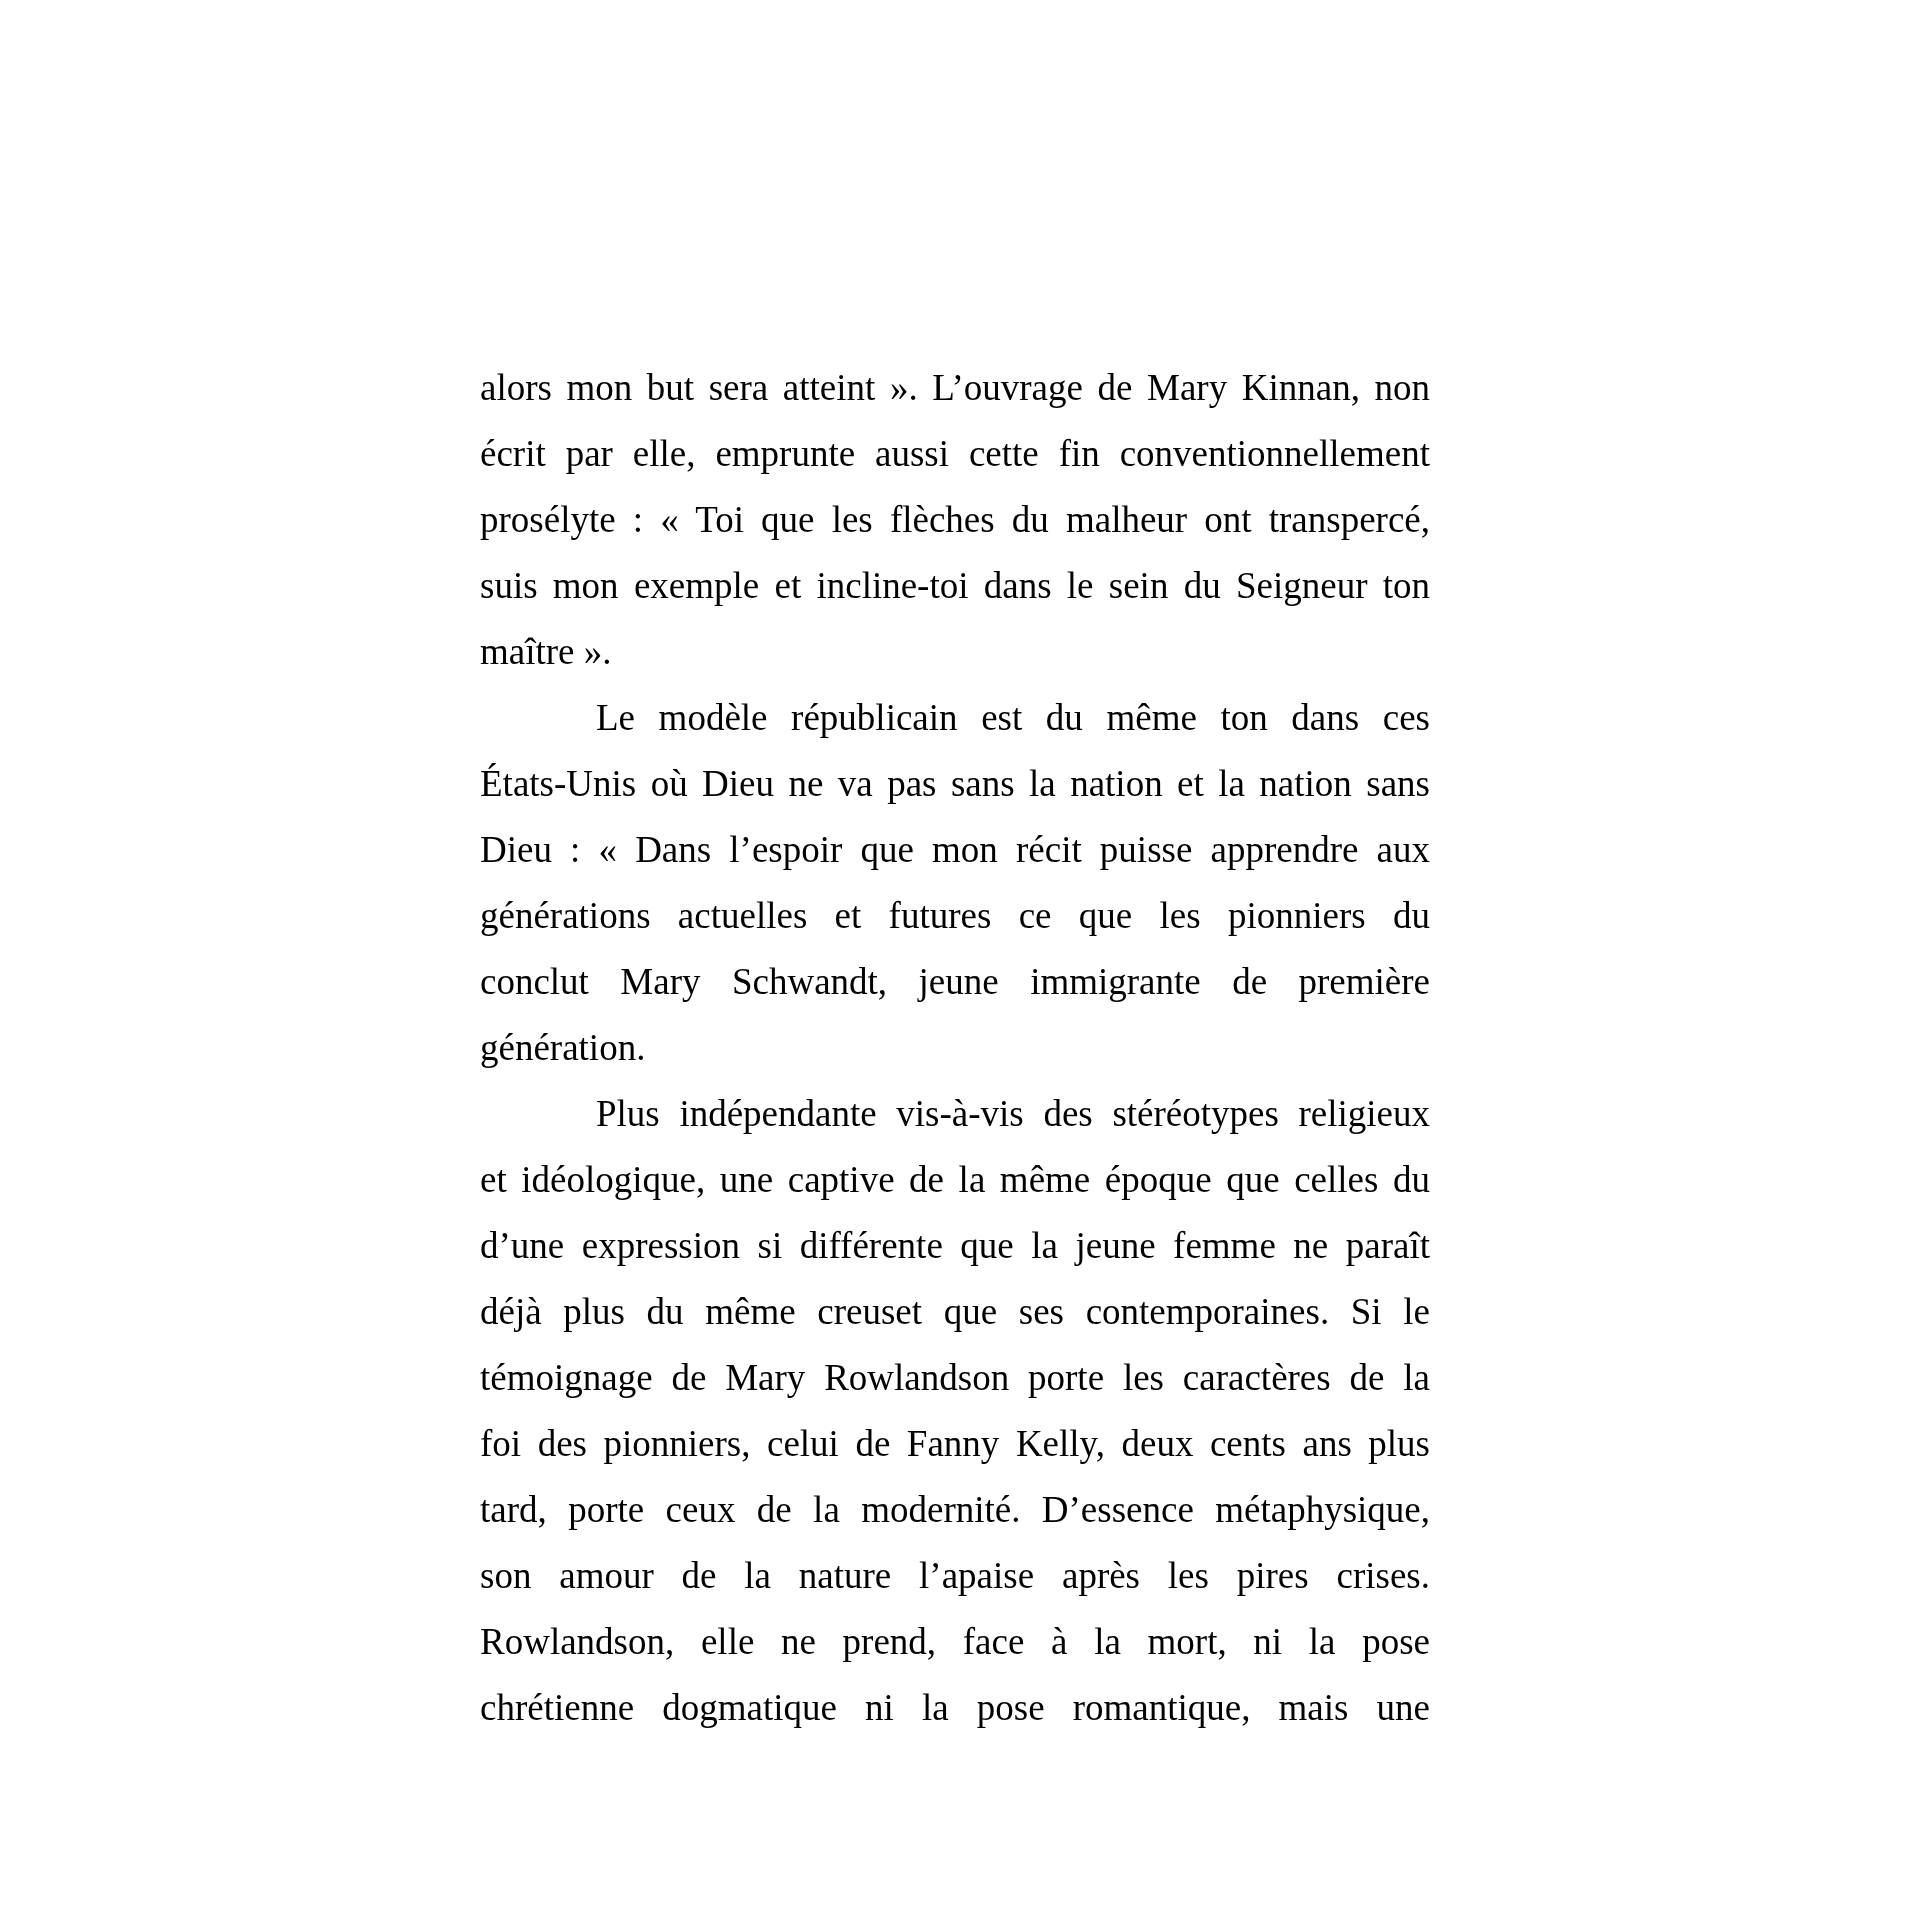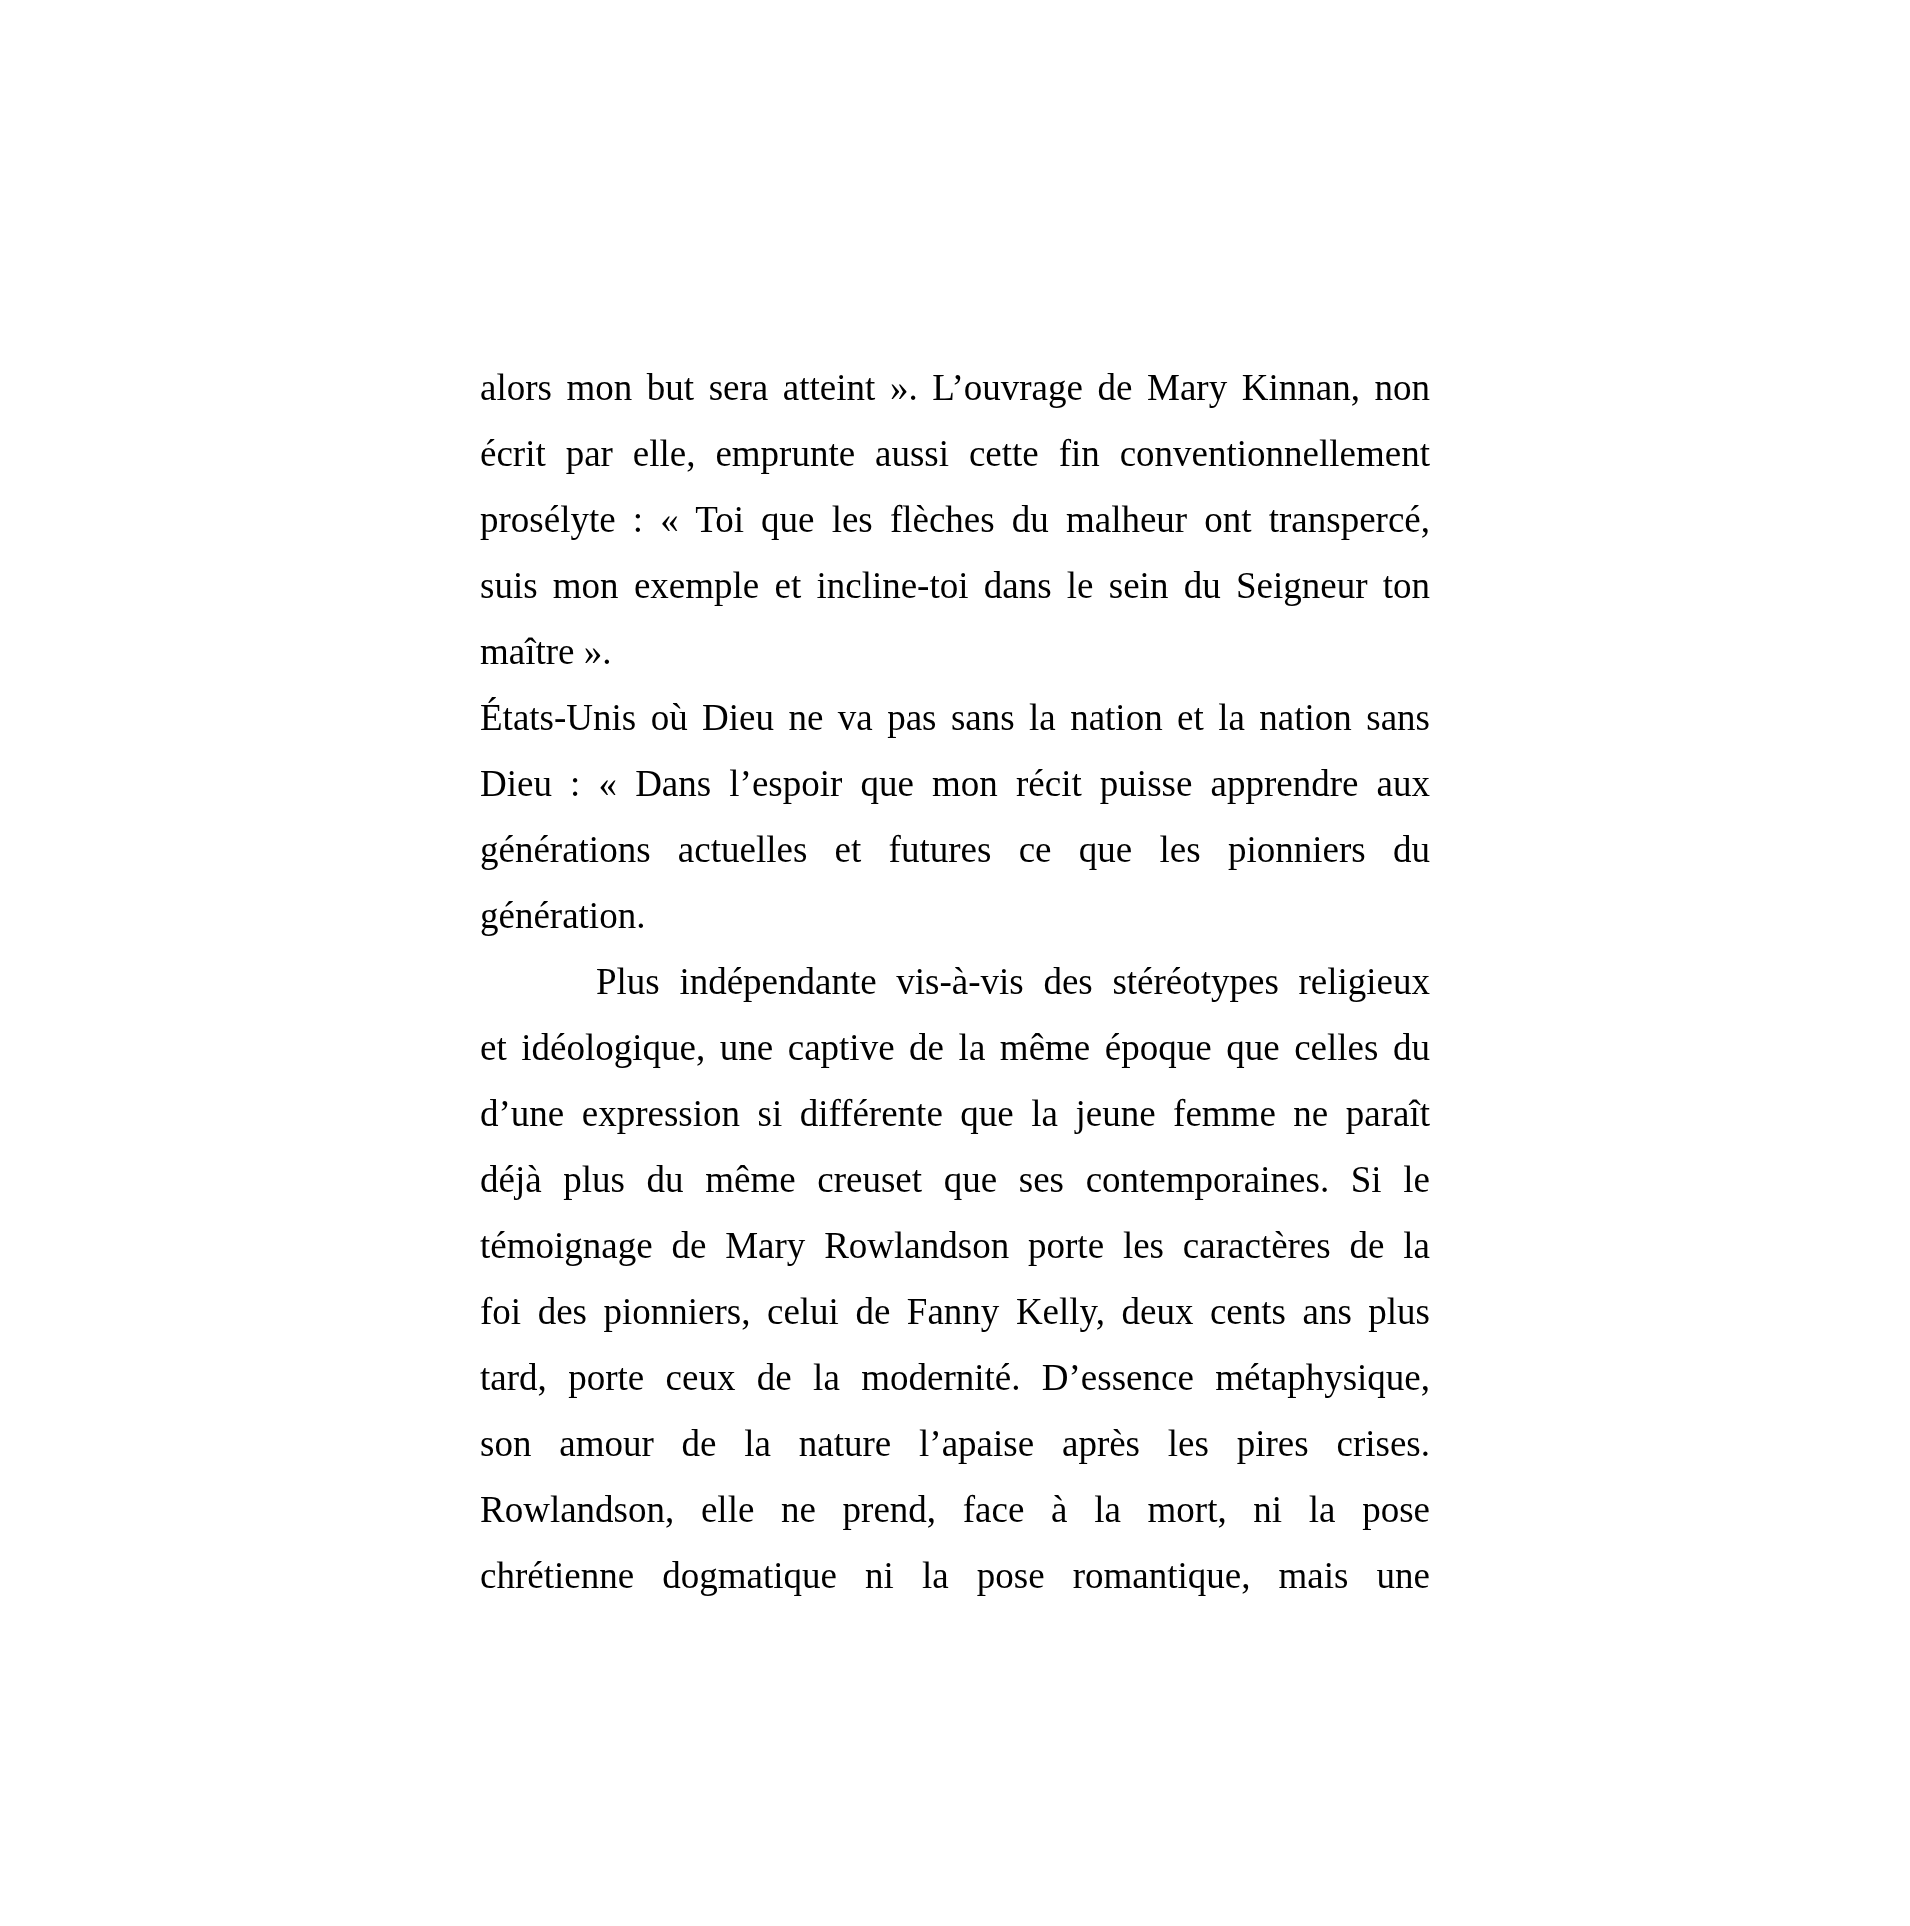--- a/index.html
+++ b/index.html
@@ -45,23 +45,25 @@
 </head>
 <body>
 
 <main class="page">
   <section class="text-block" id="text-block">
       <div class="line just">alors mon but sera atteint ». L’ouvrage de Mary Kinnan, non</div>
       <div class="line just">écrit par elle, emprunte aussi cette fin conventionnellement</div>
       <div class="line just">prosélyte : « Toi que les flèches du malheur ont transpercé,</div>
       <div class="line just">suis mon exemple et incline-toi dans le sein du Seigneur ton</div>
       <div class="line">maître ».</div>
+      <div class="line indent just">Le modèle républicain est du même ton dans ces</div>
       <div class="line just">États-Unis où Dieu ne va pas sans la nation et la nation sans</div>
       <div class="line just">Dieu : « Dans l’espoir que mon récit puisse apprendre aux</div>
       <div class="line just">générations actuelles et futures ce que les pionniers du</div>
+      <div class="line just">conclut Mary Schwandt, jeune immigrante de première</div>
       <div class="line">génération.</div>
       <div class="line indent just">Plus indépendante vis-à-vis des stéréotypes religieux</div>
       <div class="line just">et idéologique, une captive de la même époque que celles du</div>
       <div class="line just">d’une expression si différente que la jeune femme ne paraît</div>
       <div class="line just">déjà plus du même creuset que ses contemporaines. Si le</div>
       <div class="line just">témoignage de Mary Rowlandson porte les caractères de la</div>
       <div class="line just">foi des pionniers, celui de Fanny Kelly, deux cents ans plus</div>
       <div class="line just">tard, porte ceux de la modernité. D’essence métaphysique,</div>
       <div class="line just">son amour de la nature l’apaise après les pires crises.</div>
       <div class="line just">Rowlandson, elle ne prend, face à la mort, ni la pose</div>

